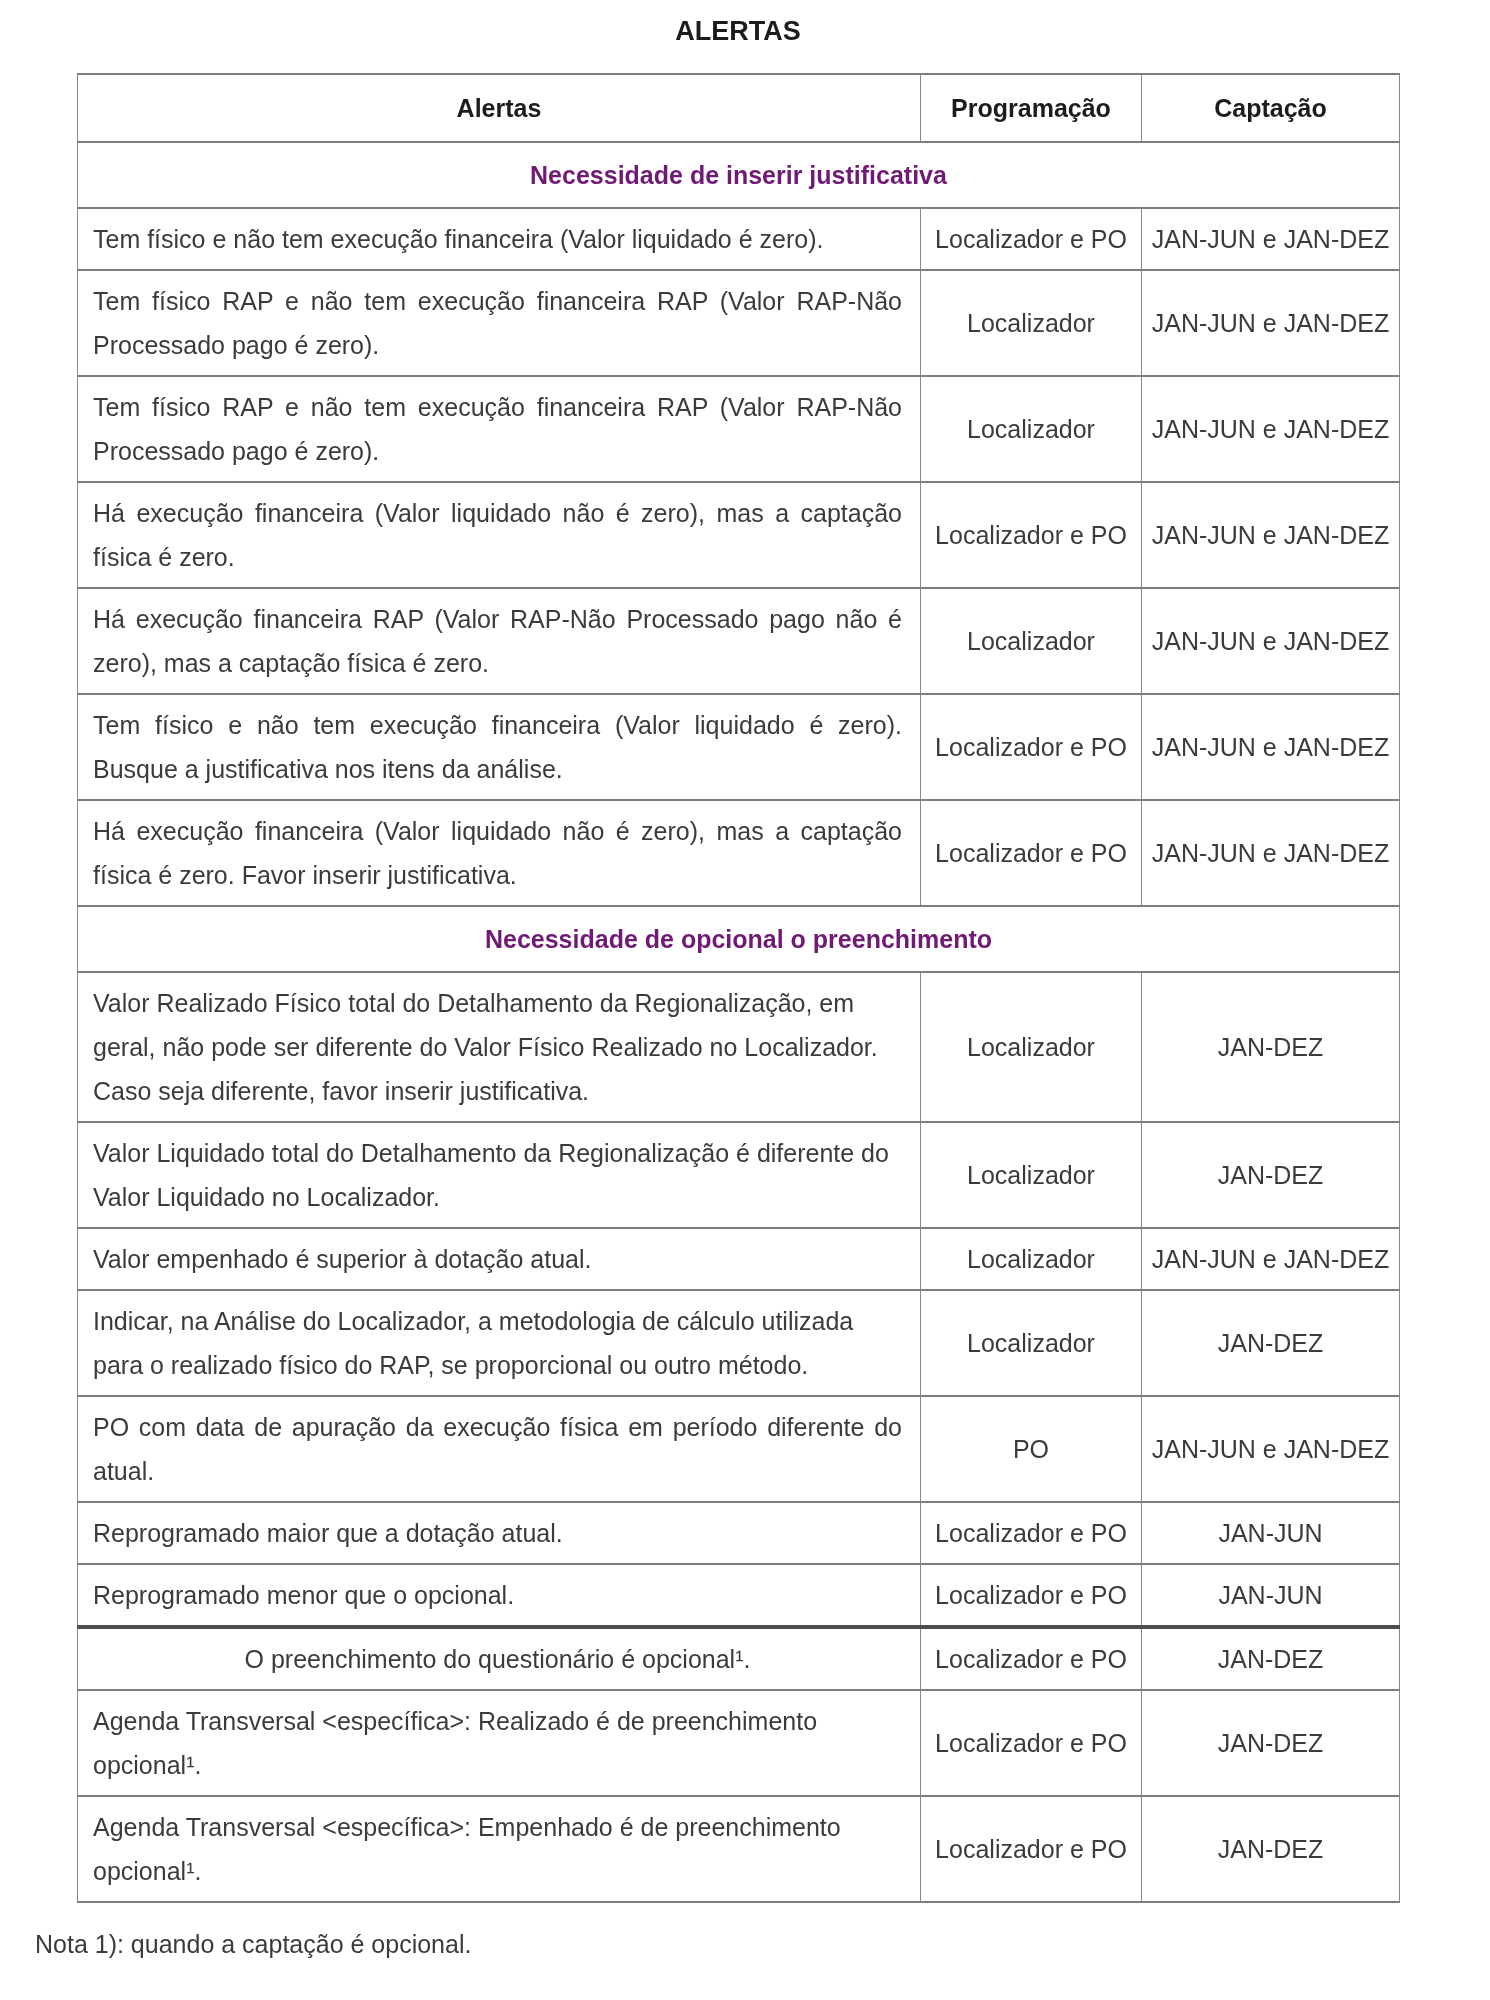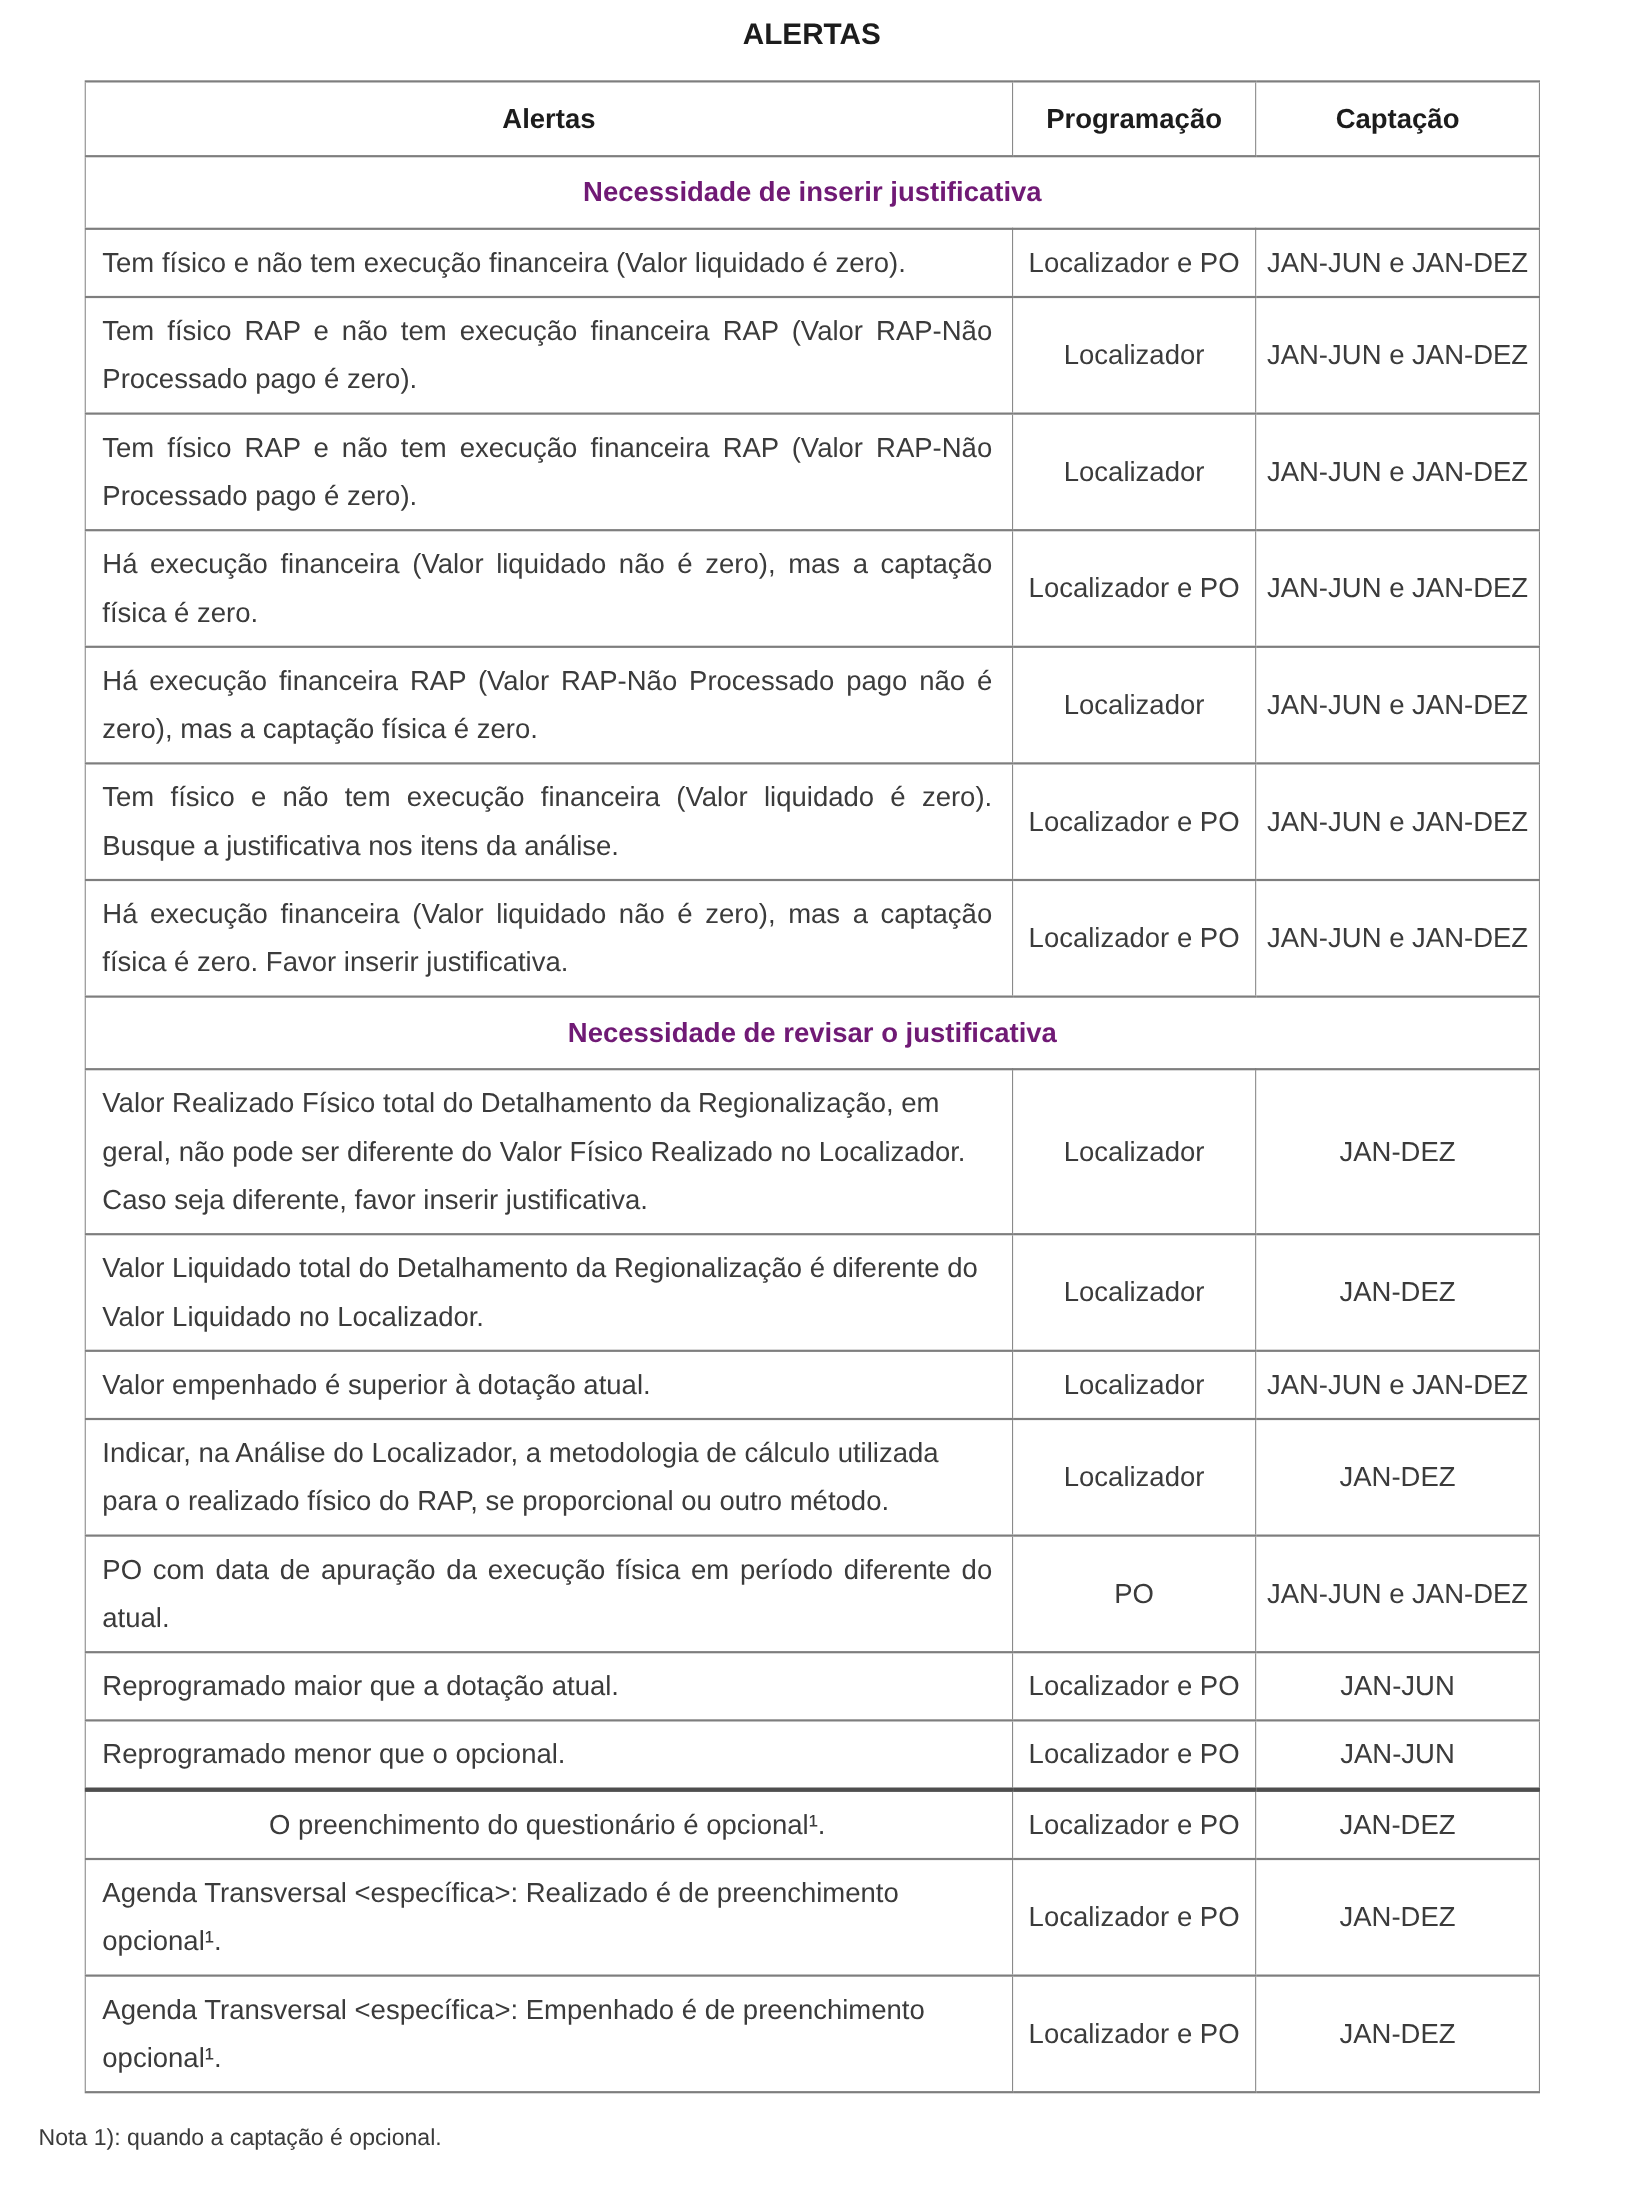--- a/index.html
+++ b/index.html
@@ -64,21 +64,21 @@
   td.cell-center {
     text-align: center;
     padding: 8px 4px;
     border-radius: 10px;
   }
   tr.thick-top td {
     border-top: 4px solid #4e4e4e;
     text-align: center;
   }
   .note {
-    font-size: 21px;
+    font-size: 25px;
     line-height: 32px;
     color: #3b3b3b;
     margin: 25px 0 0 35px;
   }
 </style>
 </head>
 <body>
 
 <div>
   <div class="doc-title">ALERTAS</div>
@@ -129,21 +129,21 @@
           <td class="cell-alert justify">Tem físico e não tem execução financeira (Valor liquidado é zero). Busque a justificativa nos itens da análise.</td>
           <td class="cell-center">Localizador e PO</td>
           <td class="cell-center">JAN-JUN e JAN-DEZ</td>
         </tr>
         <tr>
           <td class="cell-alert justify">Há execução financeira (Valor liquidado não é zero), mas a captação física é zero. Favor inserir justificativa.</td>
           <td class="cell-center">Localizador e PO</td>
           <td class="cell-center">JAN-JUN e JAN-DEZ</td>
         </tr>
         <tr class="section-row">
-          <td colspan="3">Necessidade de revisar o justificativa</td>
+          <td colspan="3">Necessidade de opcional o preenchimento</td>
         </tr>
         <tr>
           <td class="cell-alert">Valor Realizado Físico total do Detalhamento da Regionalização, em geral, não pode ser diferente do Valor Físico Realizado no Localizador. Caso seja diferente, favor inserir justificativa.</td>
           <td class="cell-center">Localizador</td>
           <td class="cell-center">JAN-DEZ</td>
         </tr>
         <tr>
           <td class="cell-alert">Valor Liquidado total do Detalhamento da Regionalização é diferente do Valor Liquidado no Localizador.</td>
           <td class="cell-center">Localizador</td>
           <td class="cell-center">JAN-DEZ</td>

